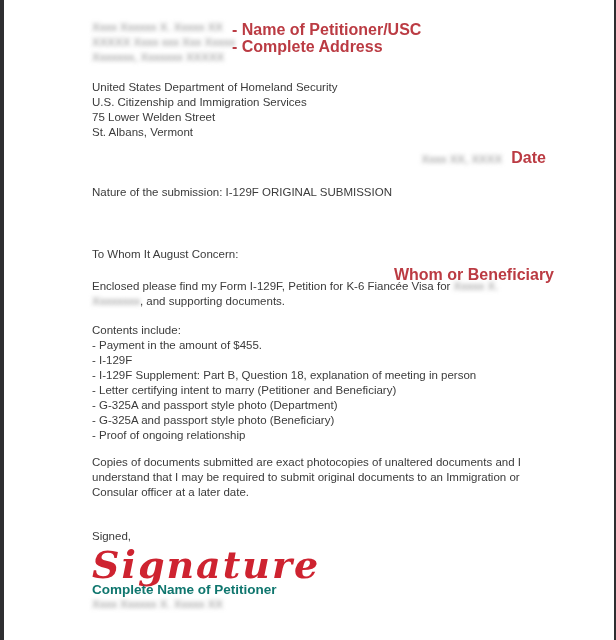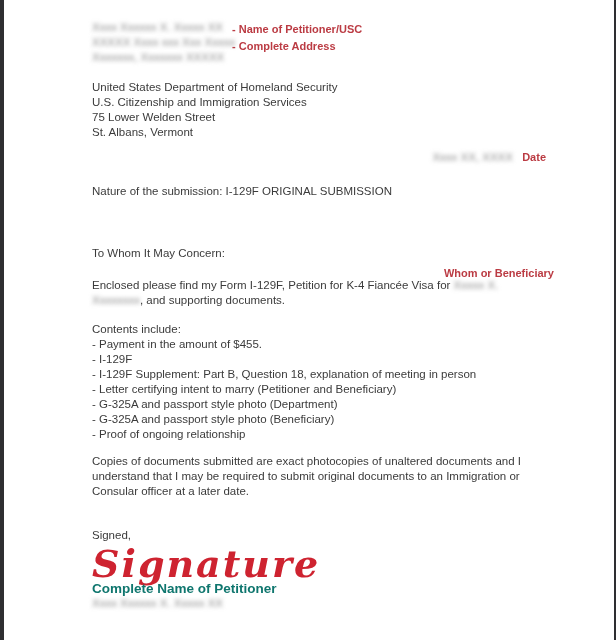--- a/index.html
+++ b/index.html
@@ -10,21 +10,21 @@
     color:#3b3b3b; font-size:11.5px; line-height:15px;
   }
   .edge-left  { position:absolute; left:0; top:0; width:4px; height:640px; background:#2e2e31; }
   .edge-right { position:absolute; right:0; top:0; width:2px; height:640px; background:#2e2e31; }
   .content { position:absolute; left:92px; top:20px; width:454px; }
 
   .redact {
     display:inline-block; color:#8a8a8a; filter:blur(2.3px);
     user-select:none; white-space:nowrap;
   }
-  .ann { color:#bb3b43; font-weight:bold; font-size:11px; line-height:17px; }
+  .ann { color:#bb3b43; font-weight:bold; font-size:16px; line-height:17px; }
 
   .sender-row { display:flex; }
   .sender-lines { width:140px; }
   .sender-lines .redact { display:block; }
   .ann-col { padding-top:1px; }
 
   .recipient { margin-top:15px; }
   .date-row { margin-top:9px; text-align:right; padding-right:0; }
   .date-row .redact { margin-right:6px; vertical-align:middle; }
   .date-row .ann { display:inline-block; }
@@ -77,25 +77,25 @@
       <div>St. Albans, Vermont</div>
     </div>
 
     <div class="date-row">
       <span class="redact">Xxxx XX, XXXX</span>
       <span class="ann">Date</span>
     </div>
 
     <div class="subject">Nature of the submission: I-129F ORIGINAL SUBMISSION</div>
 
-    <div class="salutation">To Whom It May Concern:</div>
+    <div class="salutation">To Whom It August Concern:</div>
 
     <div class="enclosed">
       <span class="ann beneficiary-label">Whom or Beneficiary</span>
-      <span>Enclosed please find my Form I-129F, Petition for K-4 Fiancée Visa for </span><span class="redact">Xxxxx X.</span><br>
+      <span>Enclosed please find my Form I-129F, Petition for K-6 Fiancée Visa for </span><span class="redact">Xxxxx X.</span><br>
       <span class="redact">Xxxxxxxx</span><span>, and supporting documents.</span>
     </div>
 
     <div class="contents">
       <div>Contents include:</div>
       <div>- Payment in the amount of $455.</div>
       <div>- I-129F</div>
       <div>- I-129F Supplement: Part B, Question 18, explanation of meeting in person</div>
       <div>- Letter certifying intent to marry (Petitioner and Beneficiary)</div>
       <div>- G-325A and passport style photo (Department)</div>

